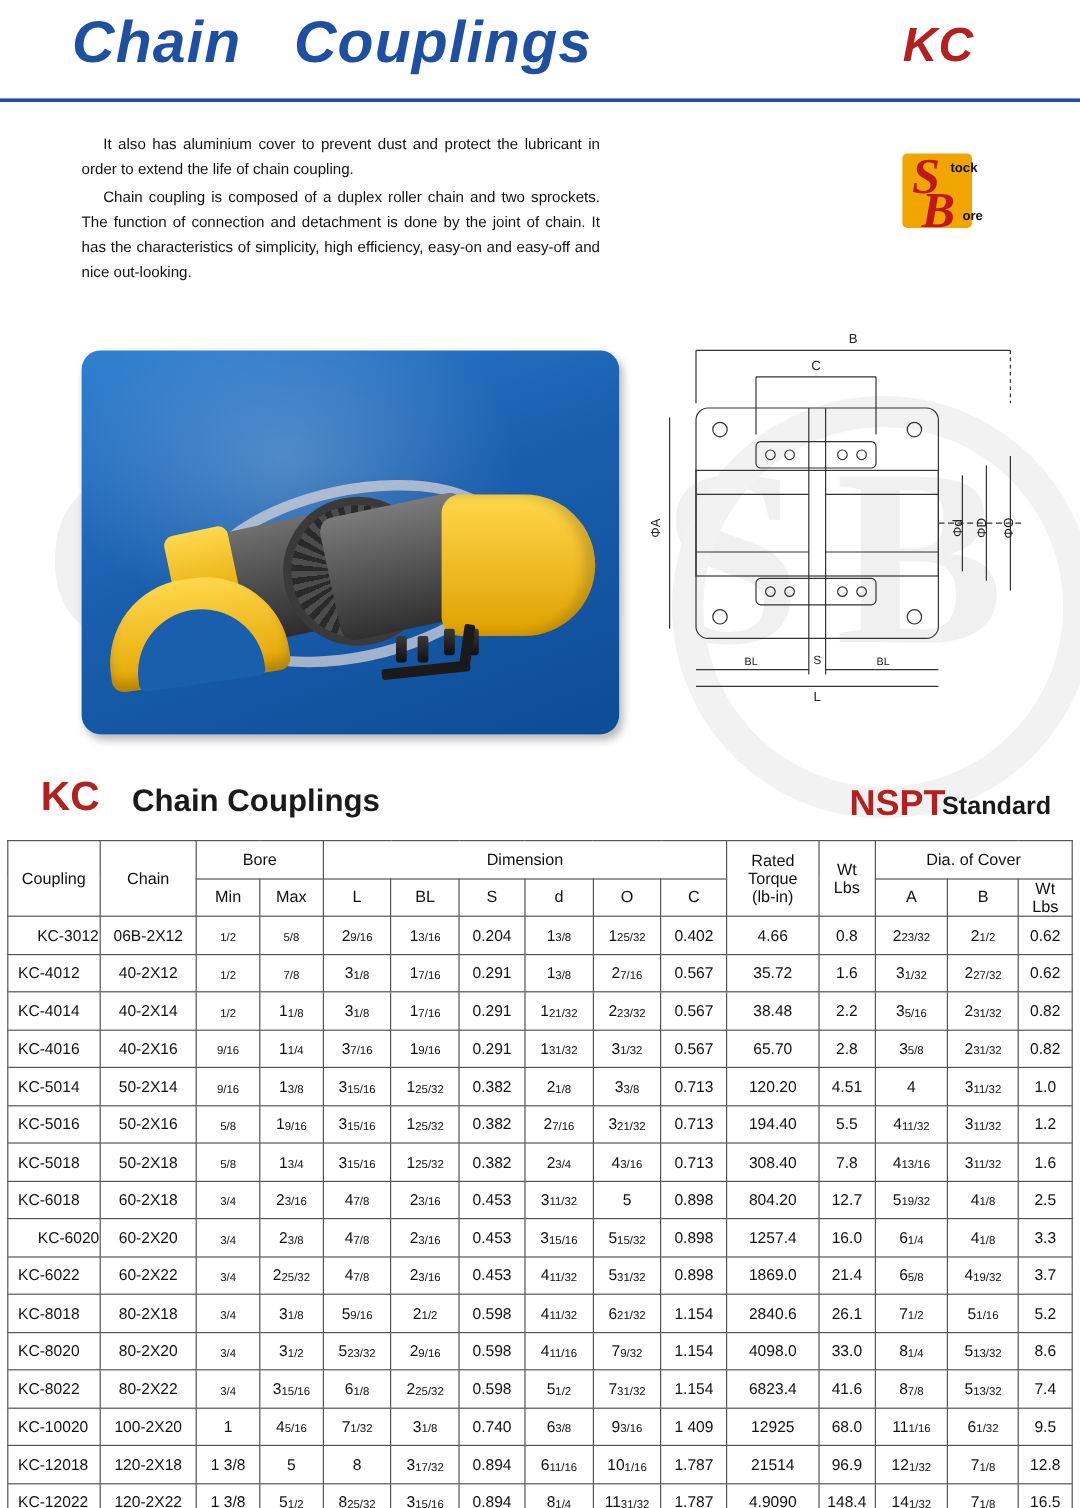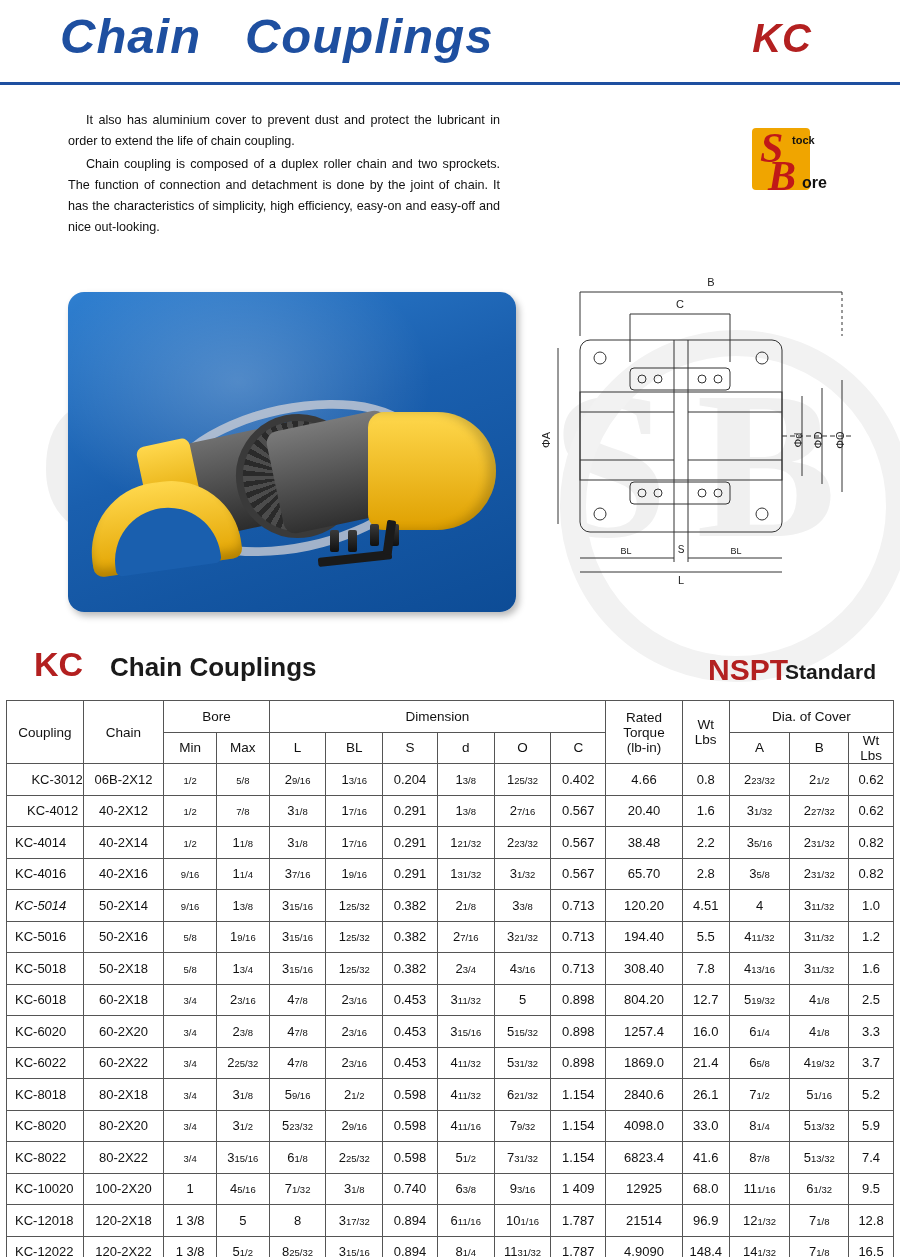--- a/index.html
+++ b/index.html
@@ -120,21 +120,21 @@
   .sb-logo .w-stock {
     position: absolute;
     left: 40px; top: 6px;
     font-size: 11px;
     font-weight: bold;
     color: #111;
   }
   .sb-logo .w-ore {
     position: absolute;
     left: 50px; top: 46px;
-    font-size: 16px;
+    font-size: 11px;
     font-weight: bold;
     color: #111;
   }
 
   
   .photo {
     position: absolute;
     left: 68px; top: 292px;
     width: 448px; height: 320px;
     border-radius: 16px;
@@ -427,48 +427,48 @@
           <th style="width:60px">A</th>
           <th style="width:58px">B</th>
           <th style="width:44px">
             <div>Wt</div>
             <div>Lbs</div>
           </th>
         </tr>
       </thead>
       <tbody id="spec-body">
           <tr>
-            <td style="text-align: right; padding-left: 10px;"><span class="name">KC-3012</span></td>
+            <td style="text-align: left; padding-left: 24px;"><span class="name">KC-3012</span></td>
             <td><span class="name">06B-2X12</span></td>
             <td><span class="num"></span><span class="frac">1/2</span></td>
             <td><span class="num"></span><span class="frac">5/8</span></td>
             <td><span class="num">2</span><span class="frac">9/16</span></td>
             <td><span class="num">1</span><span class="frac">3/16</span></td>
             <td><span class="num">0.204</span></td>
             <td><span class="num">1</span><span class="frac">3/8</span></td>
             <td><span class="num">1</span><span class="frac">25/32</span></td>
             <td><span class="num">0.402</span></td>
             <td>4.66</td>
             <td>0.8</td>
             <td><span class="num">2</span><span class="frac">23/32</span></td>
             <td><span class="num">2</span><span class="frac">1/2</span></td>
             <td>0.62</td>
           </tr>
           <tr>
-            <td style="text-align: left; padding-left: 20px;"><span class="name">KC-4012</span></td>
+            <td style="text-align: left; padding-left: 8px;"><span class="name">KC-4012</span></td>
             <td><span class="name">40-2X12</span></td>
             <td><span class="num"></span><span class="frac">1/2</span></td>
             <td><span class="num"></span><span class="frac">7/8</span></td>
             <td><span class="num">3</span><span class="frac">1/8</span></td>
             <td><span class="num">1</span><span class="frac">7/16</span></td>
             <td><span class="num">0.291</span></td>
             <td><span class="num">1</span><span class="frac">3/8</span></td>
             <td><span class="num">2</span><span class="frac">7/16</span></td>
             <td><span class="num">0.567</span></td>
-            <td>20.40</td>
+            <td>35.72</td>
             <td>1.6</td>
             <td><span class="num">3</span><span class="frac">1/32</span></td>
             <td><span class="num">2</span><span class="frac">27/32</span></td>
             <td>0.62</td>
           </tr>
           <tr>
             <td style="text-align: left; padding-left: 8px;"><span class="name">KC-4014</span></td>
             <td><span class="name">40-2X14</span></td>
             <td><span class="num"></span><span class="frac">1/2</span></td>
             <td><span class="num">1</span><span class="frac">1/8</span></td>
@@ -495,21 +495,21 @@
             <td><span class="num">1</span><span class="frac">31/32</span></td>
             <td><span class="num">3</span><span class="frac">1/32</span></td>
             <td><span class="num">0.567</span></td>
             <td>65.70</td>
             <td>2.8</td>
             <td><span class="num">3</span><span class="frac">5/8</span></td>
             <td><span class="num">2</span><span class="frac">31/32</span></td>
             <td>0.82</td>
           </tr>
           <tr>
-            <td style="text-align: left; padding-left: 8px; font-style: italic;"><span class="name">KC-5014</span></td>
+            <td style="text-align: left; padding-left: 8px;"><span class="name">KC-5014</span></td>
             <td><span class="name">50-2X14</span></td>
             <td><span class="num"></span><span class="frac">9/16</span></td>
             <td><span class="num">1</span><span class="frac">3/8</span></td>
             <td><span class="num">3</span><span class="frac">15/16</span></td>
             <td><span class="num">1</span><span class="frac">25/32</span></td>
             <td><span class="num">0.382</span></td>
             <td><span class="num">2</span><span class="frac">1/8</span></td>
             <td><span class="num">3</span><span class="frac">3/8</span></td>
             <td><span class="num">0.713</span></td>
             <td>120.20</td>
@@ -563,21 +563,21 @@
             <td><span class="num">3</span><span class="frac">11/32</span></td>
             <td><span class="num">5</span></td>
             <td><span class="num">0.898</span></td>
             <td>804.20</td>
             <td>12.7</td>
             <td><span class="num">5</span><span class="frac">19/32</span></td>
             <td><span class="num">4</span><span class="frac">1/8</span></td>
             <td>2.5</td>
           </tr>
           <tr>
-            <td style="text-align: left; padding-left: 8px;"><span class="name">KC-6020</span></td>
+            <td style="text-align: right; padding-left: 8px;"><span class="name">KC-6020</span></td>
             <td><span class="name">60-2X20</span></td>
             <td><span class="num"></span><span class="frac">3/4</span></td>
             <td><span class="num">2</span><span class="frac">3/8</span></td>
             <td><span class="num">4</span><span class="frac">7/8</span></td>
             <td><span class="num">2</span><span class="frac">3/16</span></td>
             <td><span class="num">0.453</span></td>
             <td><span class="num">3</span><span class="frac">15/16</span></td>
             <td><span class="num">5</span><span class="frac">15/32</span></td>
             <td><span class="num">0.898</span></td>
             <td>1257.4</td>
@@ -628,21 +628,21 @@
             <td><span class="num">5</span><span class="frac">23/32</span></td>
             <td><span class="num">2</span><span class="frac">9/16</span></td>
             <td><span class="num">0.598</span></td>
             <td><span class="num">4</span><span class="frac">11/16</span></td>
             <td><span class="num">7</span><span class="frac">9/32</span></td>
             <td><span class="num">1.154</span></td>
             <td>4098.0</td>
             <td>33.0</td>
             <td><span class="num">8</span><span class="frac">1/4</span></td>
             <td><span class="num">5</span><span class="frac">13/32</span></td>
-            <td>5.9</td>
+            <td>8.6</td>
           </tr>
           <tr>
             <td style="text-align: left; padding-left: 8px;"><span class="name">KC-8022</span></td>
             <td><span class="name">80-2X22</span></td>
             <td><span class="num"></span><span class="frac">3/4</span></td>
             <td><span class="num">3</span><span class="frac">15/16</span></td>
             <td><span class="num">6</span><span class="frac">1/8</span></td>
             <td><span class="num">2</span><span class="frac">25/32</span></td>
             <td><span class="num">0.598</span></td>
             <td><span class="num">5</span><span class="frac">1/2</span></td>

